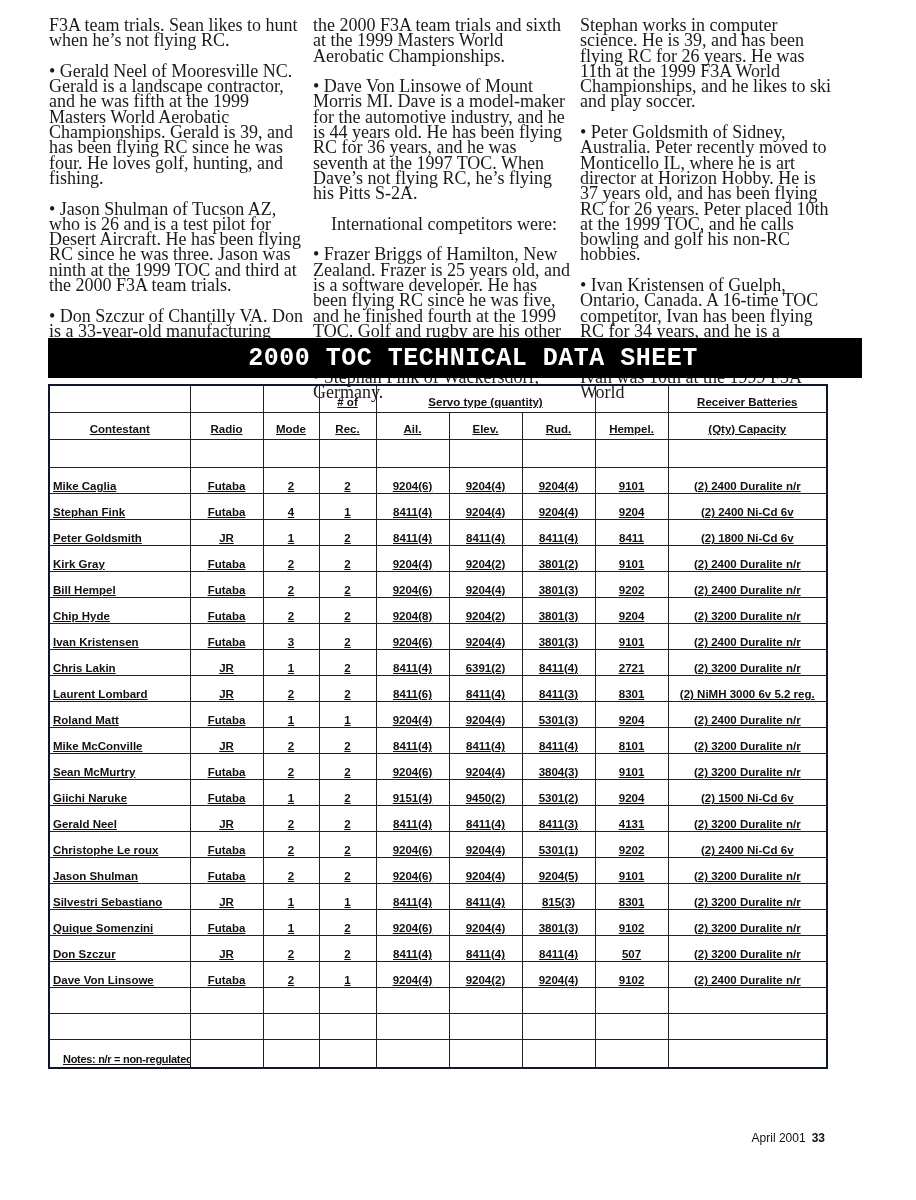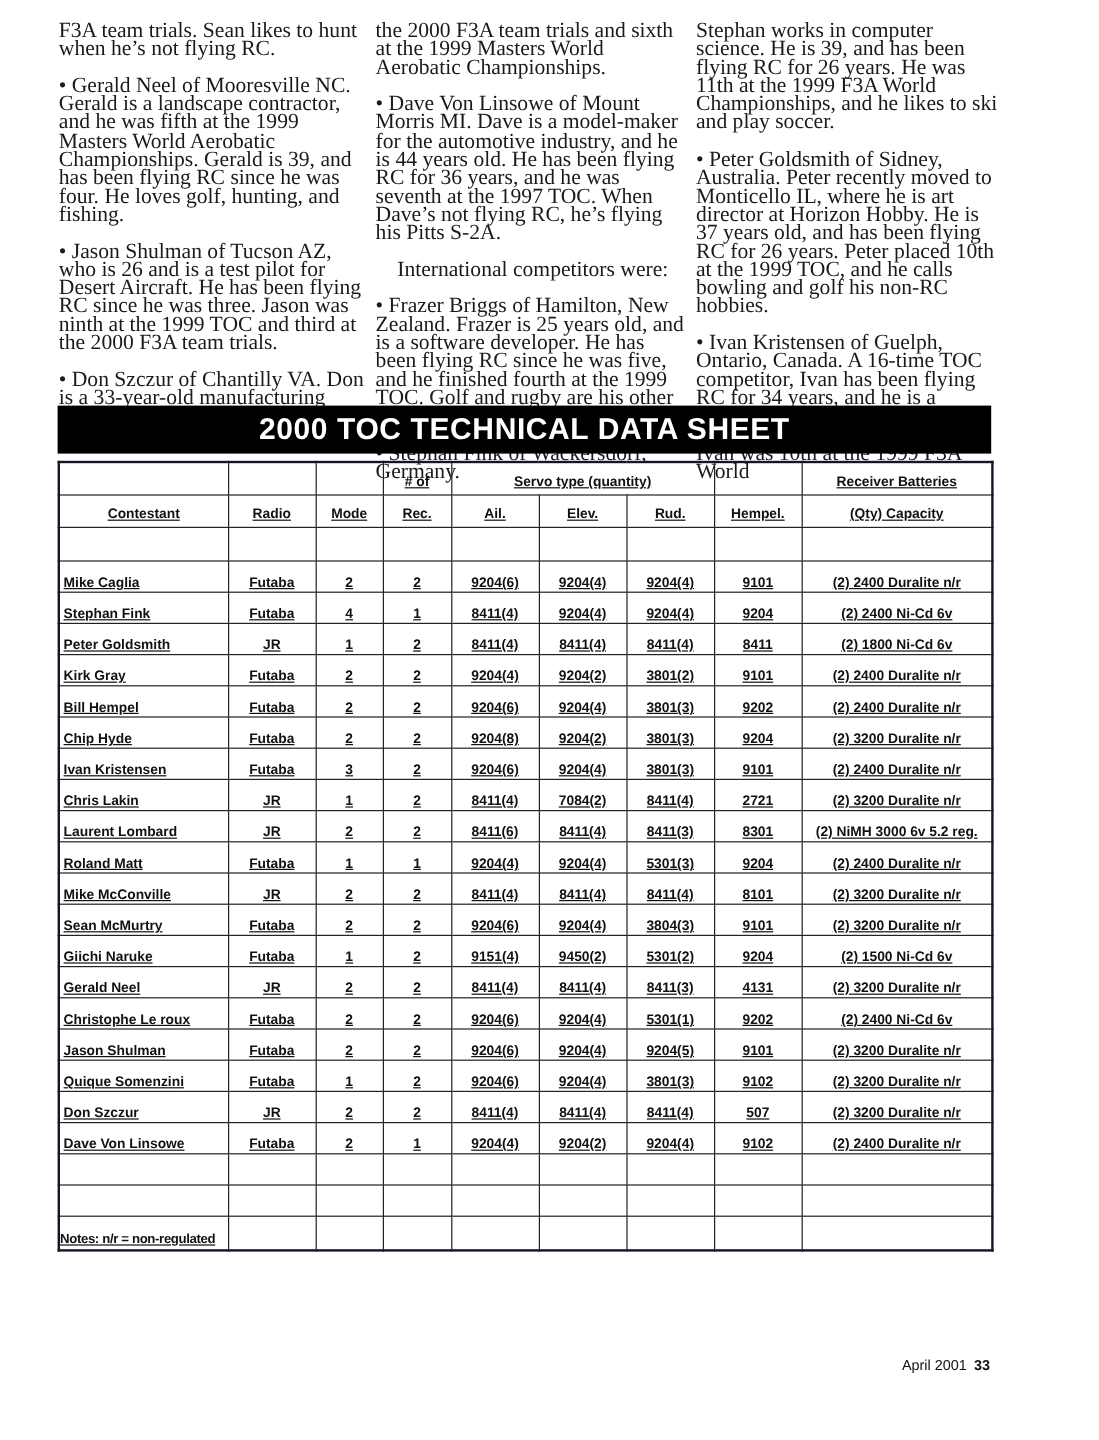--- a/index.html
+++ b/index.html
@@ -11,23 +11,23 @@
   }
   .col p { margin: 0 0 15.3px 0; }
   .col p.indent { text-indent: 18px; }
   #col1 { left: 49px; }
   #col2 { left: 313px; }
   #col3 { left: 580px; }
 
   .sheet-title {
     position: absolute; left: 48px; top: 338px; width: 778px; height: 40px;
     background: #000; color: #fff;
-    font-family: Liberation Sans, sans-serif;
+    font-family: Liberation Mono, monospace;
     font-weight: bold; font-size: 25px; letter-spacing: 0.5px;
-    display: flex; align-items: center; justify-content: center;
+    display: flex; align-items: center; justify-content: center; padding-left: 36px;
   }
   table.data {
     position: absolute; left: 48px; top: 384px; width: 778px;
     border-collapse: collapse; table-layout: fixed;
     font-family: "Liberation Sans", "DejaVu Sans", sans-serif;
     font-size: 11.5px; font-weight: bold; color: #111;
     border: 2px solid #0f172a;
     text-decoration: underline;
   }
   table.data td, table.data th {
@@ -35,21 +35,21 @@
     vertical-align: bottom; overflow: hidden; white-space: nowrap;
   }
   table.data th { font-weight: bold; padding-bottom: 4px; }
   table.data tr.h1 th { height: 22px; }
   table.data tr.h2 th { height: 22px; }
   table.data tr.blank td { height: 27px; }
   table.data tr.row td { height: 24px; padding-bottom: 1px; }
   table.data td.name { text-align: left; padding-left: 3px; font-weight: bold; }
   table.data tr.fill td { height: 25px; }
   table.data tr.notes td { height: 25px; }
-  table.data td.notes-cell { text-align: left; padding-left: 0; font-size: 11px; letter-spacing: -0.3px; padding-bottom: 2px; }
+  table.data td.notes-cell { text-align: left; padding-left: 13px; font-size: 11px; letter-spacing: -0.3px; padding-bottom: 2px; }
 
   .footer {
     position: absolute; right: 91px; top: 1131px;
     font-family: "Liberation Sans", "DejaVu Sans", sans-serif;
     font-size: 12px; color: #111;
   }
   .footer .pg { font-weight: bold; margin-left: 6px; }
 </style>
 </head>
 <body>
@@ -197,21 +197,21 @@
         <td>3801(3)</td>
         <td>9101</td>
         <td>(2) 2400 Duralite n/r</td>
       </tr>
       <tr class="row">
         <td class="name">Chris Lakin</td>
         <td>JR</td>
         <td>1</td>
         <td>2</td>
         <td>8411(4)</td>
-        <td>7084(2)</td>
+        <td>6391(2)</td>
         <td>8411(4)</td>
         <td>2721</td>
         <td>(2) 3200 Duralite n/r</td>
       </tr>
       <tr class="row">
         <td class="name">Laurent Lombard</td>
         <td>JR</td>
         <td>2</td>
         <td>2</td>
         <td>8411(6)</td>
@@ -291,20 +291,31 @@
         <td>Futaba</td>
         <td>2</td>
         <td>2</td>
         <td>9204(6)</td>
         <td>9204(4)</td>
         <td>9204(5)</td>
         <td>9101</td>
         <td>(2) 3200 Duralite n/r</td>
       </tr>
       <tr class="row">
+        <td class="name">Silvestri Sebastiano</td>
+        <td>JR</td>
+        <td>1</td>
+        <td>1</td>
+        <td>8411(4)</td>
+        <td>8411(4)</td>
+        <td>815(3)</td>
+        <td>8301</td>
+        <td>(2) 3200 Duralite n/r</td>
+      </tr>
+      <tr class="row">
         <td class="name">Quique Somenzini</td>
         <td>Futaba</td>
         <td>1</td>
         <td>2</td>
         <td>9204(6)</td>
         <td>9204(4)</td>
         <td>3801(3)</td>
         <td>9102</td>
         <td>(2) 3200 Duralite n/r</td>
       </tr>

